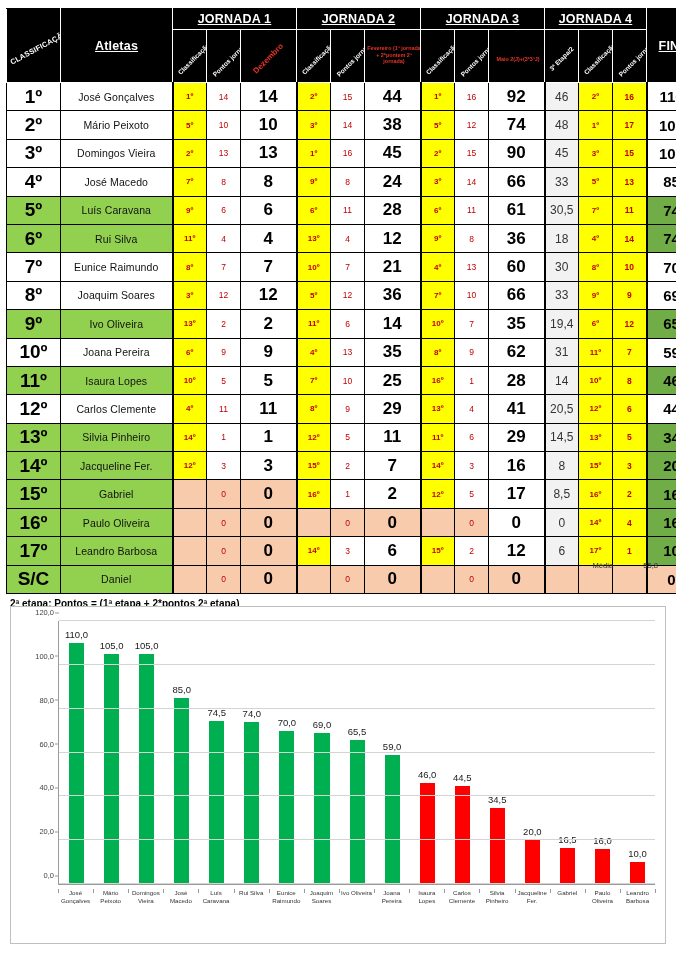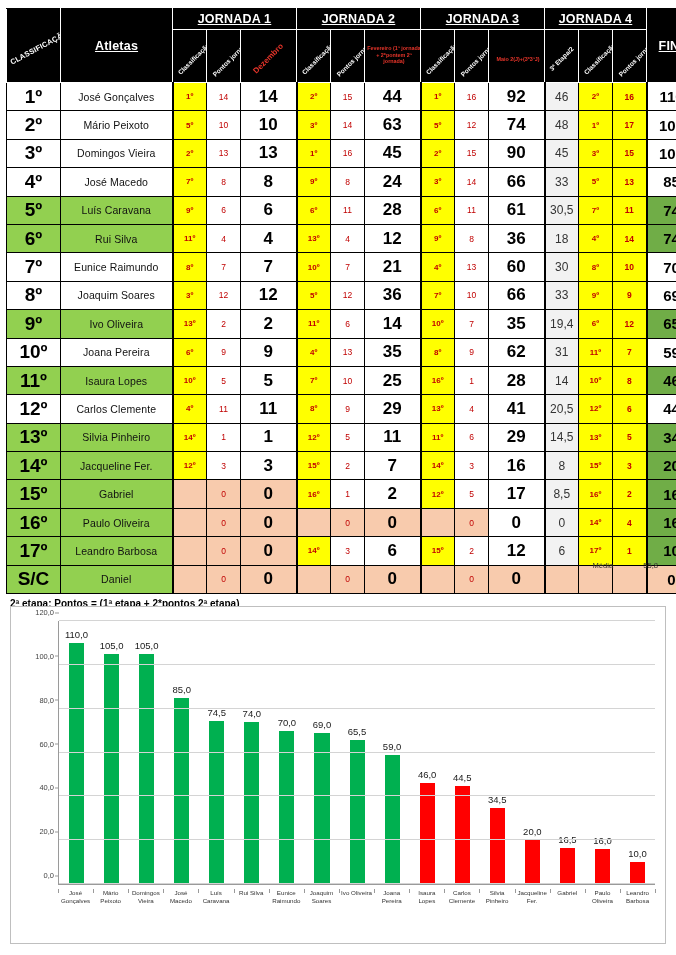--- a/index.html
+++ b/index.html
@@ -210,21 +210,21 @@
           <td class="fin sepL">110,0</td>
         </tr>
         <tr>
           <td class="pos">2º</td>
           <td class="name">Mário Peixoto</td>
           <td class="cls sepL">5º</td>
           <td class="pts">10</td>
           <td class="tot">10</td>
           <td class="cls sepL">3º</td>
           <td class="pts">14</td>
-          <td class="tot">63</td>
+          <td class="tot">38</td>
           <td class="cls sepL">5º</td>
           <td class="pts">12</td>
           <td class="tot">74</td>
           <td class="et sepL">48</td>
           <td class="cls">1º</td>
           <td class="pts yel">17</td>
           <td class="fin sepL">105,0</td>
         </tr>
         <tr>
           <td class="pos">3º</td>

